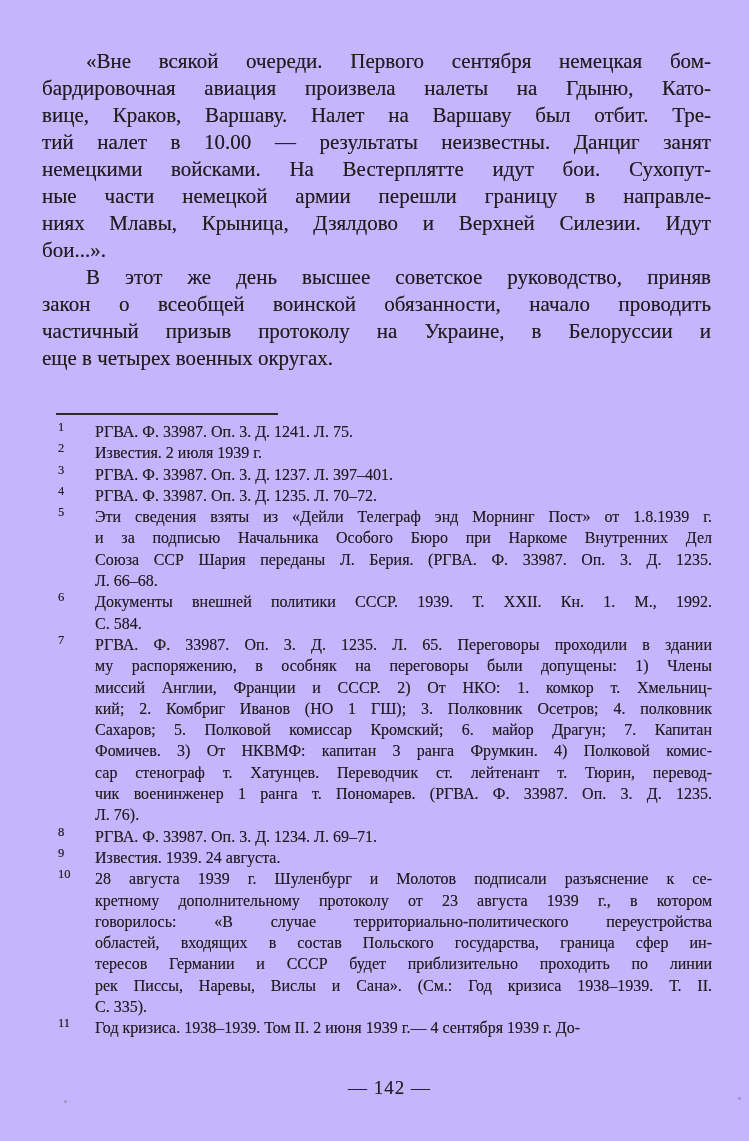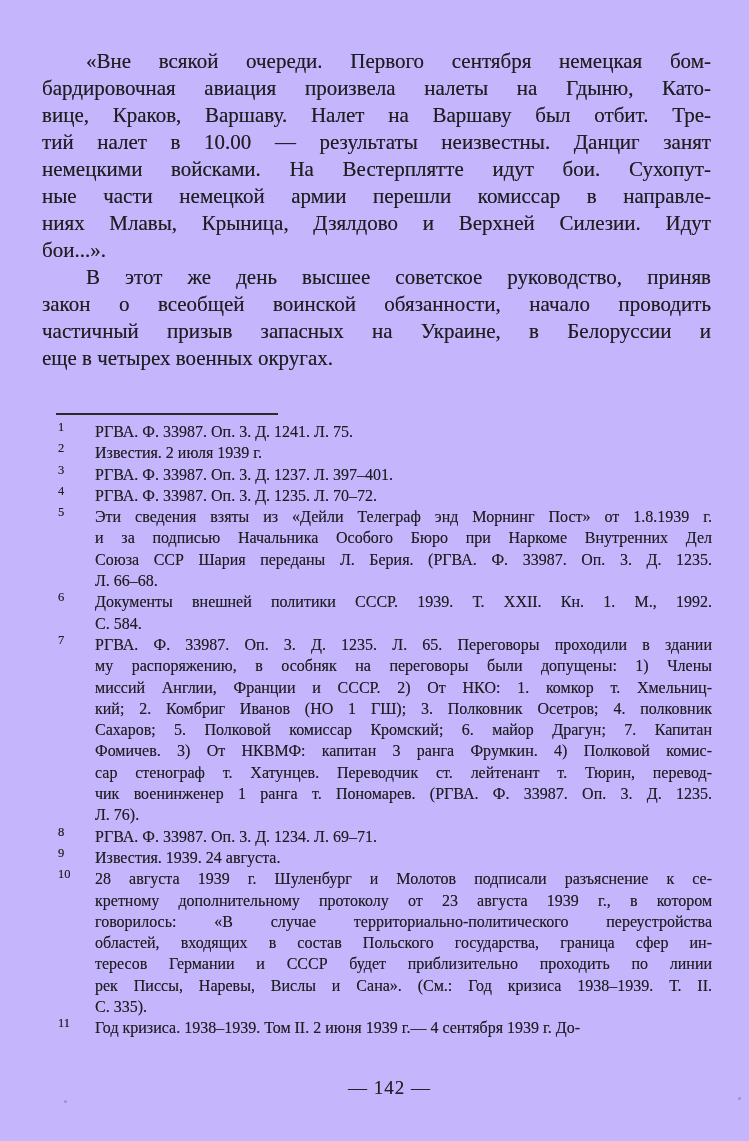--- a/index.html
+++ b/index.html
@@ -88,28 +88,28 @@
 
 <div class="page">
 
   <div class="main-text">
       <div class="paragraph">
         <div class="line indent">«Вне всякой очереди. Первого сентября немецкая бом-</div>
         <div class="line">бардировочная авиация произвела налеты на Гдыню, Като-</div>
         <div class="line">вице, Краков, Варшаву. Налет на Варшаву был отбит. Тре-</div>
         <div class="line">тий налет в 10.00 — результаты неизвестны. Данциг занят</div>
         <div class="line">немецкими войсками. На Вестерплятте идут бои. Сухопут-</div>
-        <div class="line">ные части немецкой армии перешли комиссар в направле-</div>
+        <div class="line">ные части немецкой армии перешли границу в направле-</div>
         <div class="line">ниях Млавы, Крыница, Дзялдово и Верхней Силезии. Идут</div>
         <div class="line last">бои...».</div>
       </div>
       <div class="paragraph">
         <div class="line indent">В этот же день высшее советское руководство, приняв</div>
         <div class="line">закон о всеобщей воинской обязанности, начало проводить</div>
-        <div class="line">частичный призыв запасных на Украине, в Белоруссии и</div>
+        <div class="line">частичный призыв протоколу на Украине, в Белоруссии и</div>
         <div class="line last">еще в четырех военных округах.</div>
       </div>
     </div>
 
   <div class="footnote-rule"></div>
 
   <div class="footnotes">
       <div class="footnote">
         <span class="fn-num">1</span>
         <div class="fn-body">

